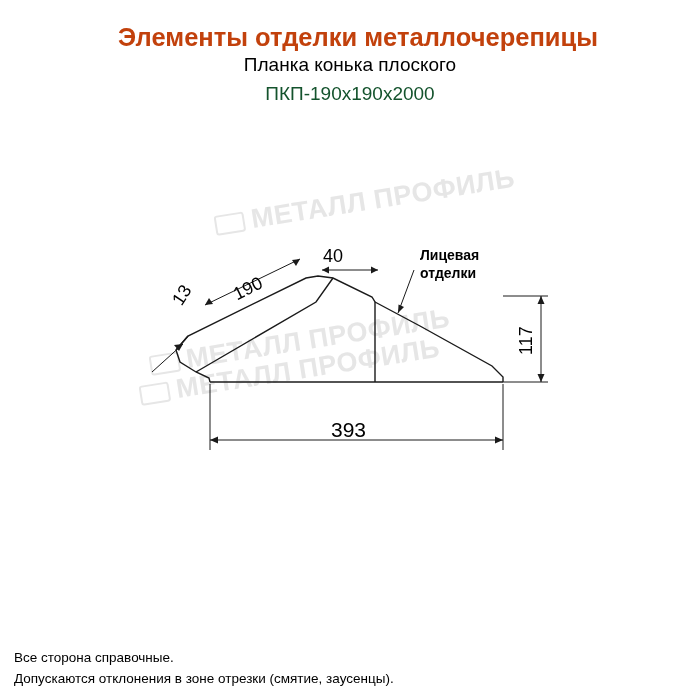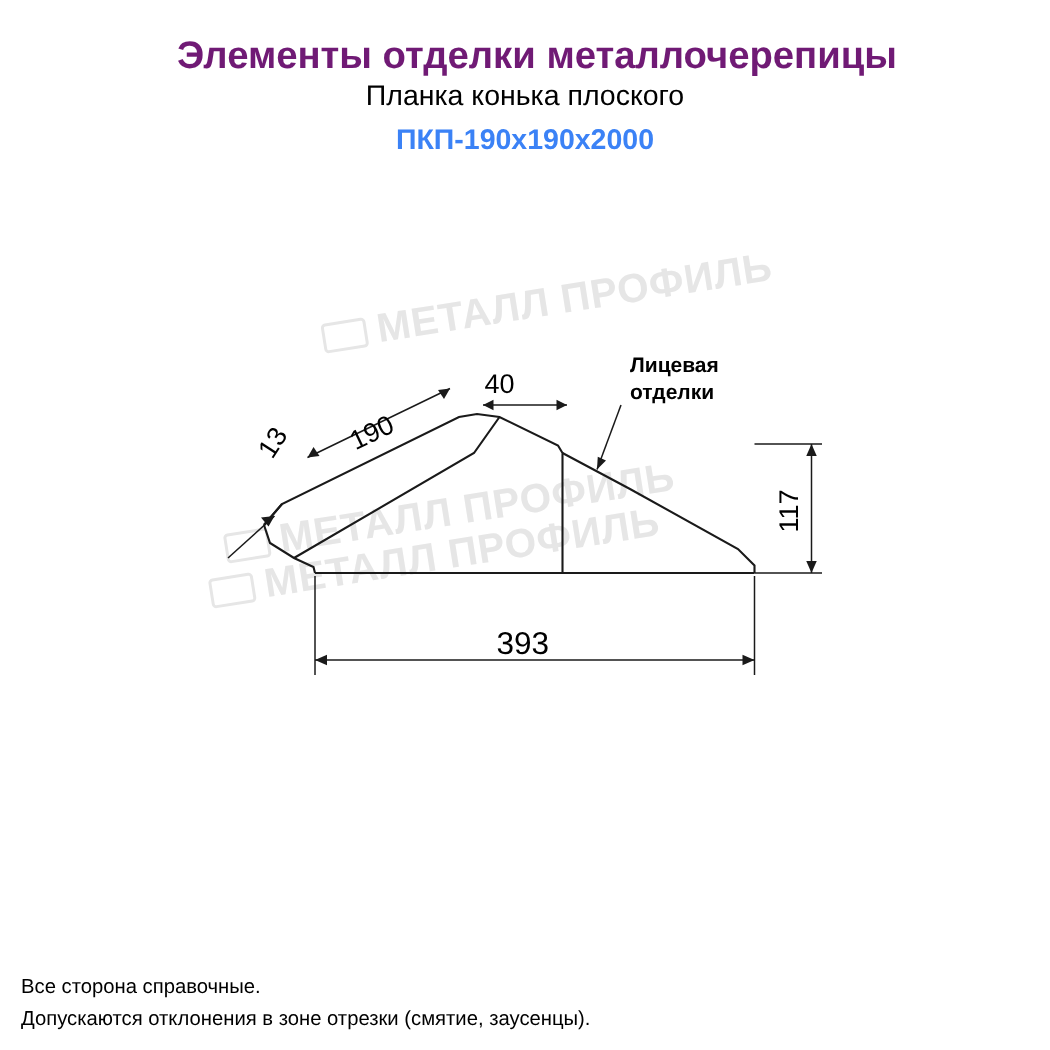--- a/index.html
+++ b/index.html
@@ -24,35 +24,35 @@
     top: 22px;
     left: 0;
     width: 700px;
     text-align: center;
   }
   .main-title {
     font-size: 25.5px;
     font-weight: bold;
     letter-spacing: 0px;
     line-height: 1.2;
-    color: #701a75;
+    color: #c2410c;
     margin-left: 16px;
   }
   .sub-title {
     font-size: 19px;
     font-weight: normal;
     line-height: 1.25;
     color: #000;
   }
   .sub-title-2 {
     font-size: 19px;
-    font-weight: bold;
+    font-weight: normal;
     margin-top: 6px;
     line-height: 1.25;
-    color: #3b82f6;
+    color: #14532d;
   }
   .drawing {
     position: absolute;
     top: 150px;
     left: 0;
     width: 700px;
     height: 370px;
   }
   .watermarks {
     position: absolute;
@@ -182,21 +182,21 @@
       </g>
     </svg>
 
     
     <div class="label" style="left: 168px; top: 148px; transform: rotate(-57deg); transform-origin: left top;">13</div>
     <div class="label" style="left: 230px; top: 136px; transform: rotate(-26deg); transform-origin: left top;">190</div>
     <div class="label" style="left: 323px; top: 96px;">40</div>
     <div class="label" style="left: 516px; top: 205px; transform: rotate(-90deg); transform-origin: left top;">117</div>
     <div class="label" style="left: 331px; top: 268px; font-size: 21px;">393</div>
 
-    <div class="label-bold" style="left: 420px; top: 84px;">
+    <div class="label-bold" style="left: 420px; top: 96px;">
       <div>Лицевая</div>
       <div>отделки</div>
     </div>
   </div>
 
   <div class="footer">
     <div>Все сторона справочные.</div>
     <div>Допускаются отклонения в зоне отрезки (смятие, заусенцы).</div>
   </div>
 

